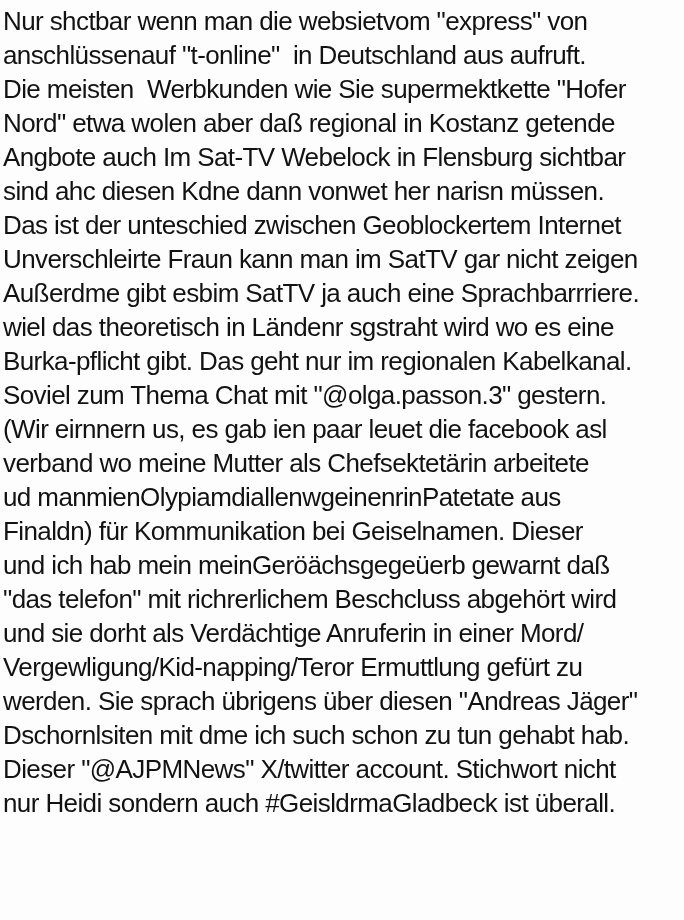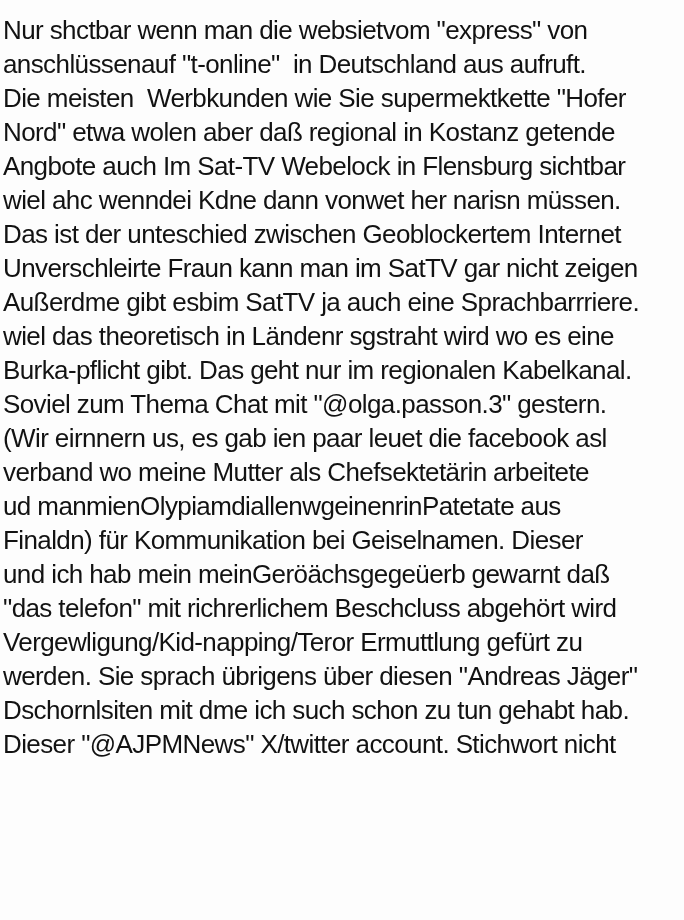--- a/index.html
+++ b/index.html
@@ -9,51 +9,53 @@
   body {
     width: 684px;
     height: 920px;
     overflow: hidden;
     font-family: "Liberation Sans", sans-serif;
   }
   .page {
     box-sizing: border-box;
     width: 684px;
     height: 724px;
-    padding: 13px 2px 0 3px;
+    padding: 4px 2px 0 3px;
   }
   .line {
     white-space: pre;
     font-size: 26px;
     line-height: 34px;
     letter-spacing: -0.6px;
     font-weight: 400;
   }
 </style>
 </head>
 <body style="background: rgb(253, 253, 253); color: rgb(18, 18, 18);">
 
 <div class="page">
   <div>
       <div class="line">Nur shctbar wenn man die websietvom "express" von</div>
       <div class="line">anschlüssenauf "t-online"  in Deutschland aus aufruft.</div>
       <div class="line">Die meisten  Werbkunden wie Sie supermektkette "Hofer</div>
       <div class="line">Nord" etwa wolen aber daß regional in Kostanz getende</div>
       <div class="line">Angbote auch Im Sat-TV Webelock in Flensburg sichtbar</div>
-      <div class="line">wiel ahc wenndei Kdne dann vonwet her narisn müssen.</div>
+      <div class="line">sind ahc diesen Kdne dann vonwet her narisn müssen.</div>
       <div class="line">Das ist der unteschied zwischen Geoblockertem Internet</div>
       <div class="line">Unverschleirte Fraun kann man im SatTV gar nicht zeigen</div>
       <div class="line">Außerdme gibt esbim SatTV ja auch eine Sprachbarrriere.</div>
       <div class="line">wiel das theoretisch in Ländenr sgstraht wird wo es eine</div>
       <div class="line">Burka-pflicht gibt. Das geht nur im regionalen Kabelkanal.</div>
       <div class="line">Soviel zum Thema Chat mit "@olga.passon.3" gestern.</div>
       <div class="line">(Wir eirnnern us, es gab ien paar leuet die facebook asl</div>
       <div class="line">verband wo meine Mutter als Chefsektetärin arbeitete</div>
       <div class="line">ud manmienOlypiamdiallenwgeinenrinPatetate aus</div>
       <div class="line">Finaldn) für Kommunikation bei Geiselnamen. Dieser</div>
       <div class="line">und ich hab mein meinGeröächsgegeüerb gewarnt daß</div>
       <div class="line">"das telefon" mit richrerlichem Beschcluss abgehört wird</div>
+      <div class="line">und sie dorht als Verdächtige Anruferin in einer Mord/</div>
       <div class="line">Vergewligung/Kid-napping/Teror Ermuttlung gefürt zu</div>
       <div class="line">werden. Sie sprach übrigens über diesen "Andreas Jäger"</div>
       <div class="line">Dschornlsiten mit dme ich such schon zu tun gehabt hab.</div>
       <div class="line">Dieser "@AJPMNews" X/twitter account. Stichwort nicht</div>
+      <div class="line">nur Heidi sondern auch #GeisldrmaGladbeck ist überall.</div>
     </div>
 </div>
 
 </body></html>

